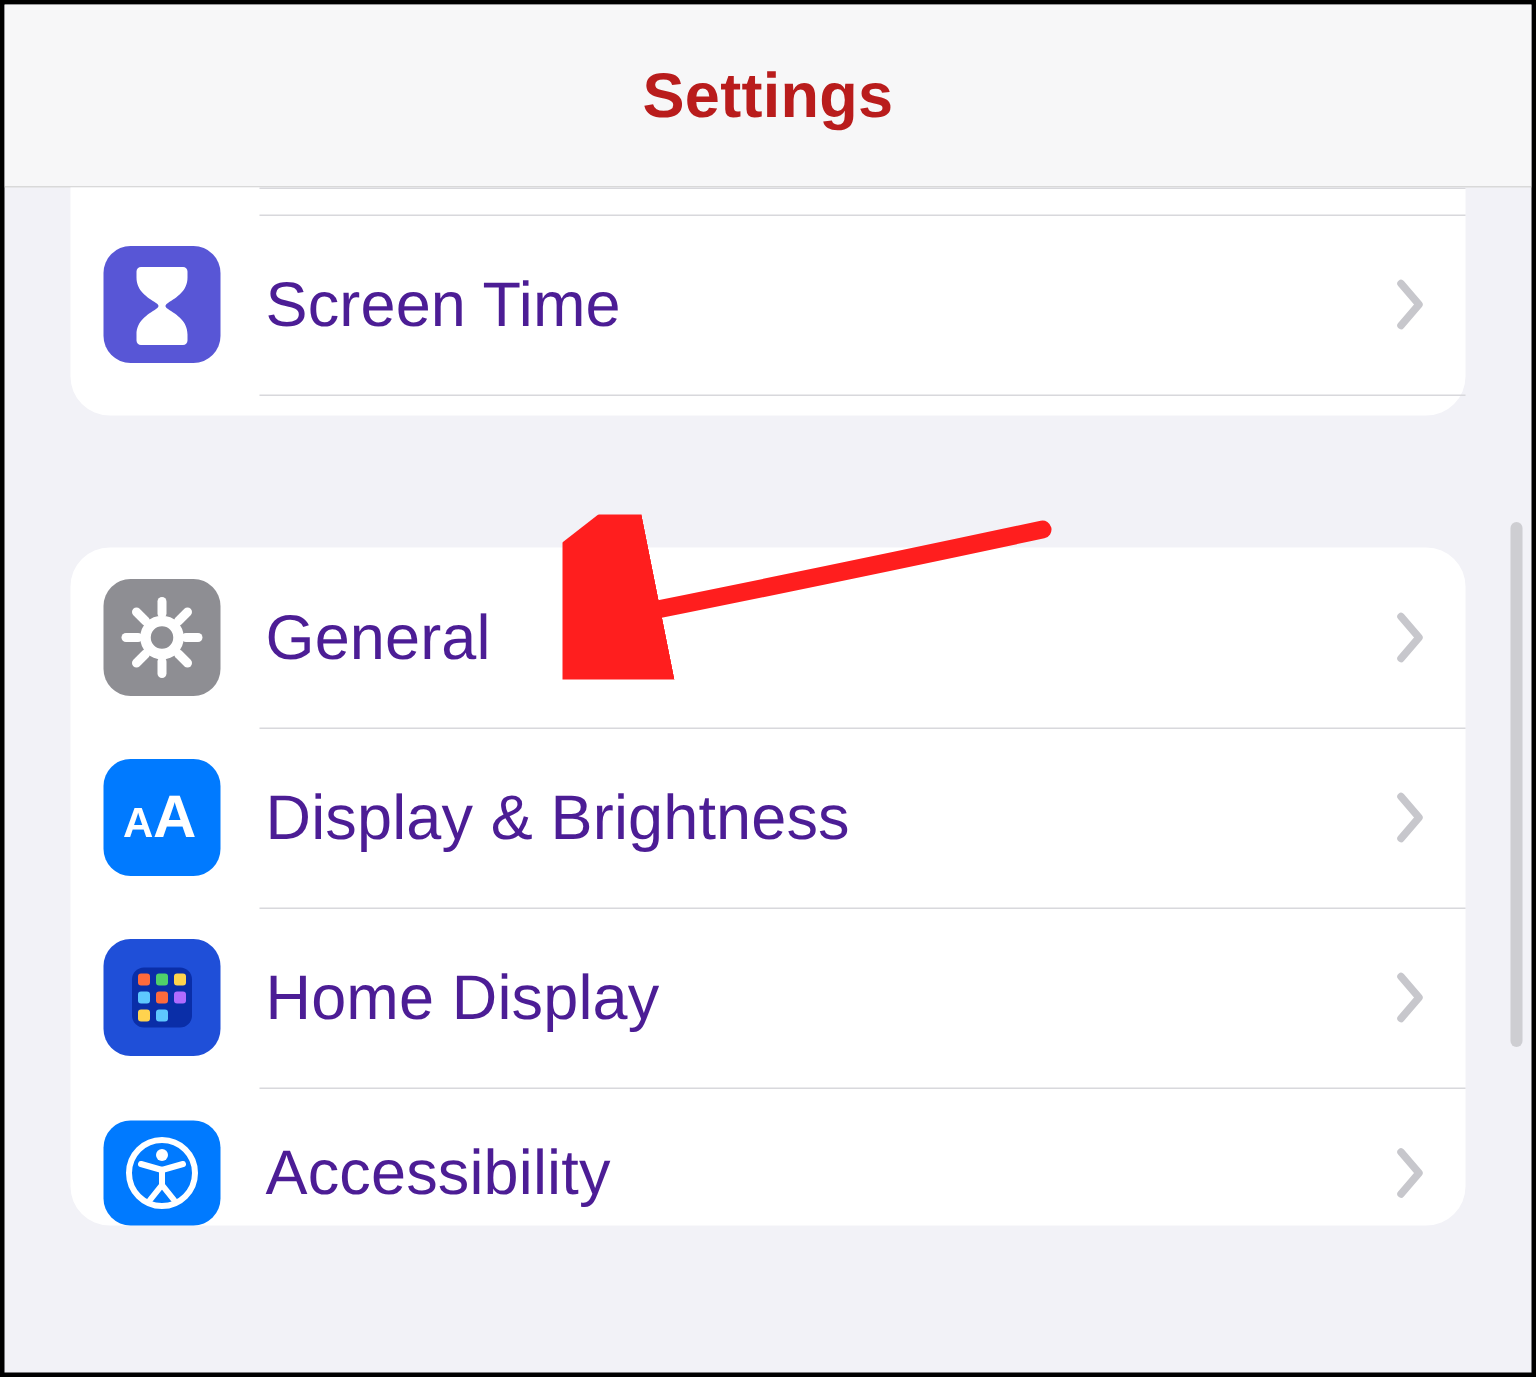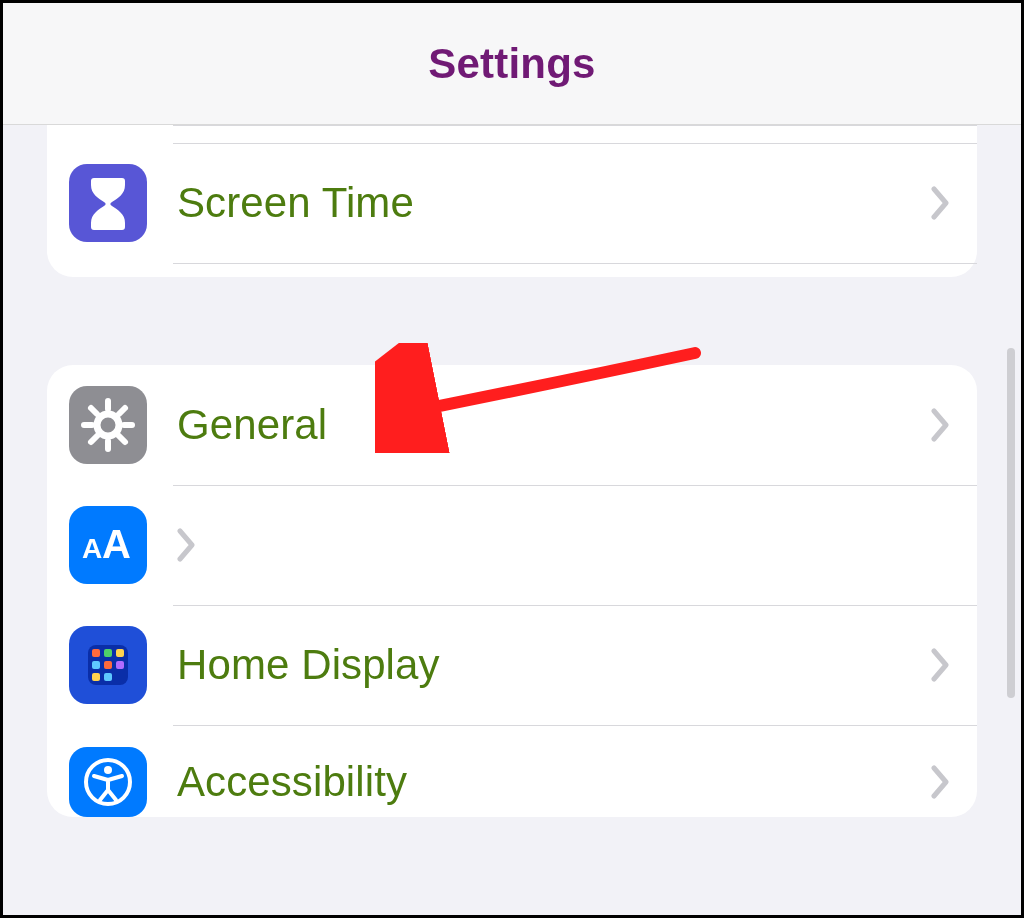--- a/index.html
+++ b/index.html
@@ -20,21 +20,21 @@
     height: 122px;
     display: flex;
     align-items: center;
     justify-content: center;
     background: #f7f7f8;
     border-bottom: 1px solid rgba(0,0,0,0.12);
   }
   .navbar-title {
     font-size: 42px;
     font-weight: 700;
-    color: #701a75;
+    color: #b91c1c;
     letter-spacing: 0.2px;
   }
   .scroll-area {
     position: absolute;
     top: 122px; left: 0; right: 0; bottom: 0;
     padding: 0 44px 0 44px;
   }
 
   .group {
     background: #ffffff;
@@ -67,21 +67,21 @@
     flex: 0 0 78px;
     margin-right: 30px;
     display: flex; align-items: center; justify-content: center;
     color: #fff;
   }
   .icon-tile svg { display:block; }
 
   .row-label {
     flex: 1 1 auto;
     font-size: 42px;
-    color: #4d7c0f;
+    color: #4c1d95;
     letter-spacing: 0.1px;
   }
 
   .chevron {
     flex: 0 0 auto;
     color: #c7c7cc;
   }
   .chevron svg { display:block; }
 
   
@@ -170,20 +170,21 @@
       </div>
 
 
       <div class="row">
         <div class="icon-tile tile-blue">
           <svg width="60" height="46" viewBox="0 0 60 46">
             <text x="4" y="36" font-family="Helvetica, Arial" font-size="28" font-weight="600" fill="#fff">A</text>
             <text x="24" y="36" font-family="Helvetica, Arial" font-size="40" font-weight="600" fill="#fff">A</text>
           </svg>
         </div>
+        <div class="row-label">Display &amp; Brightness</div>
         <div class="chevron">
           <svg width="20" height="34" viewBox="0 0 20 34">
               <path d="M3 3 L15 17 L3 31" fill="none" stroke="#c7c7cc" stroke-width="5" stroke-linecap="round" stroke-linejoin="round"></path>
             </svg>
         </div>
       </div>
 
       <div class="row">
         <div class="icon-tile tile-deepblue">
           <svg width="56" height="56" viewBox="0 0 56 56">

